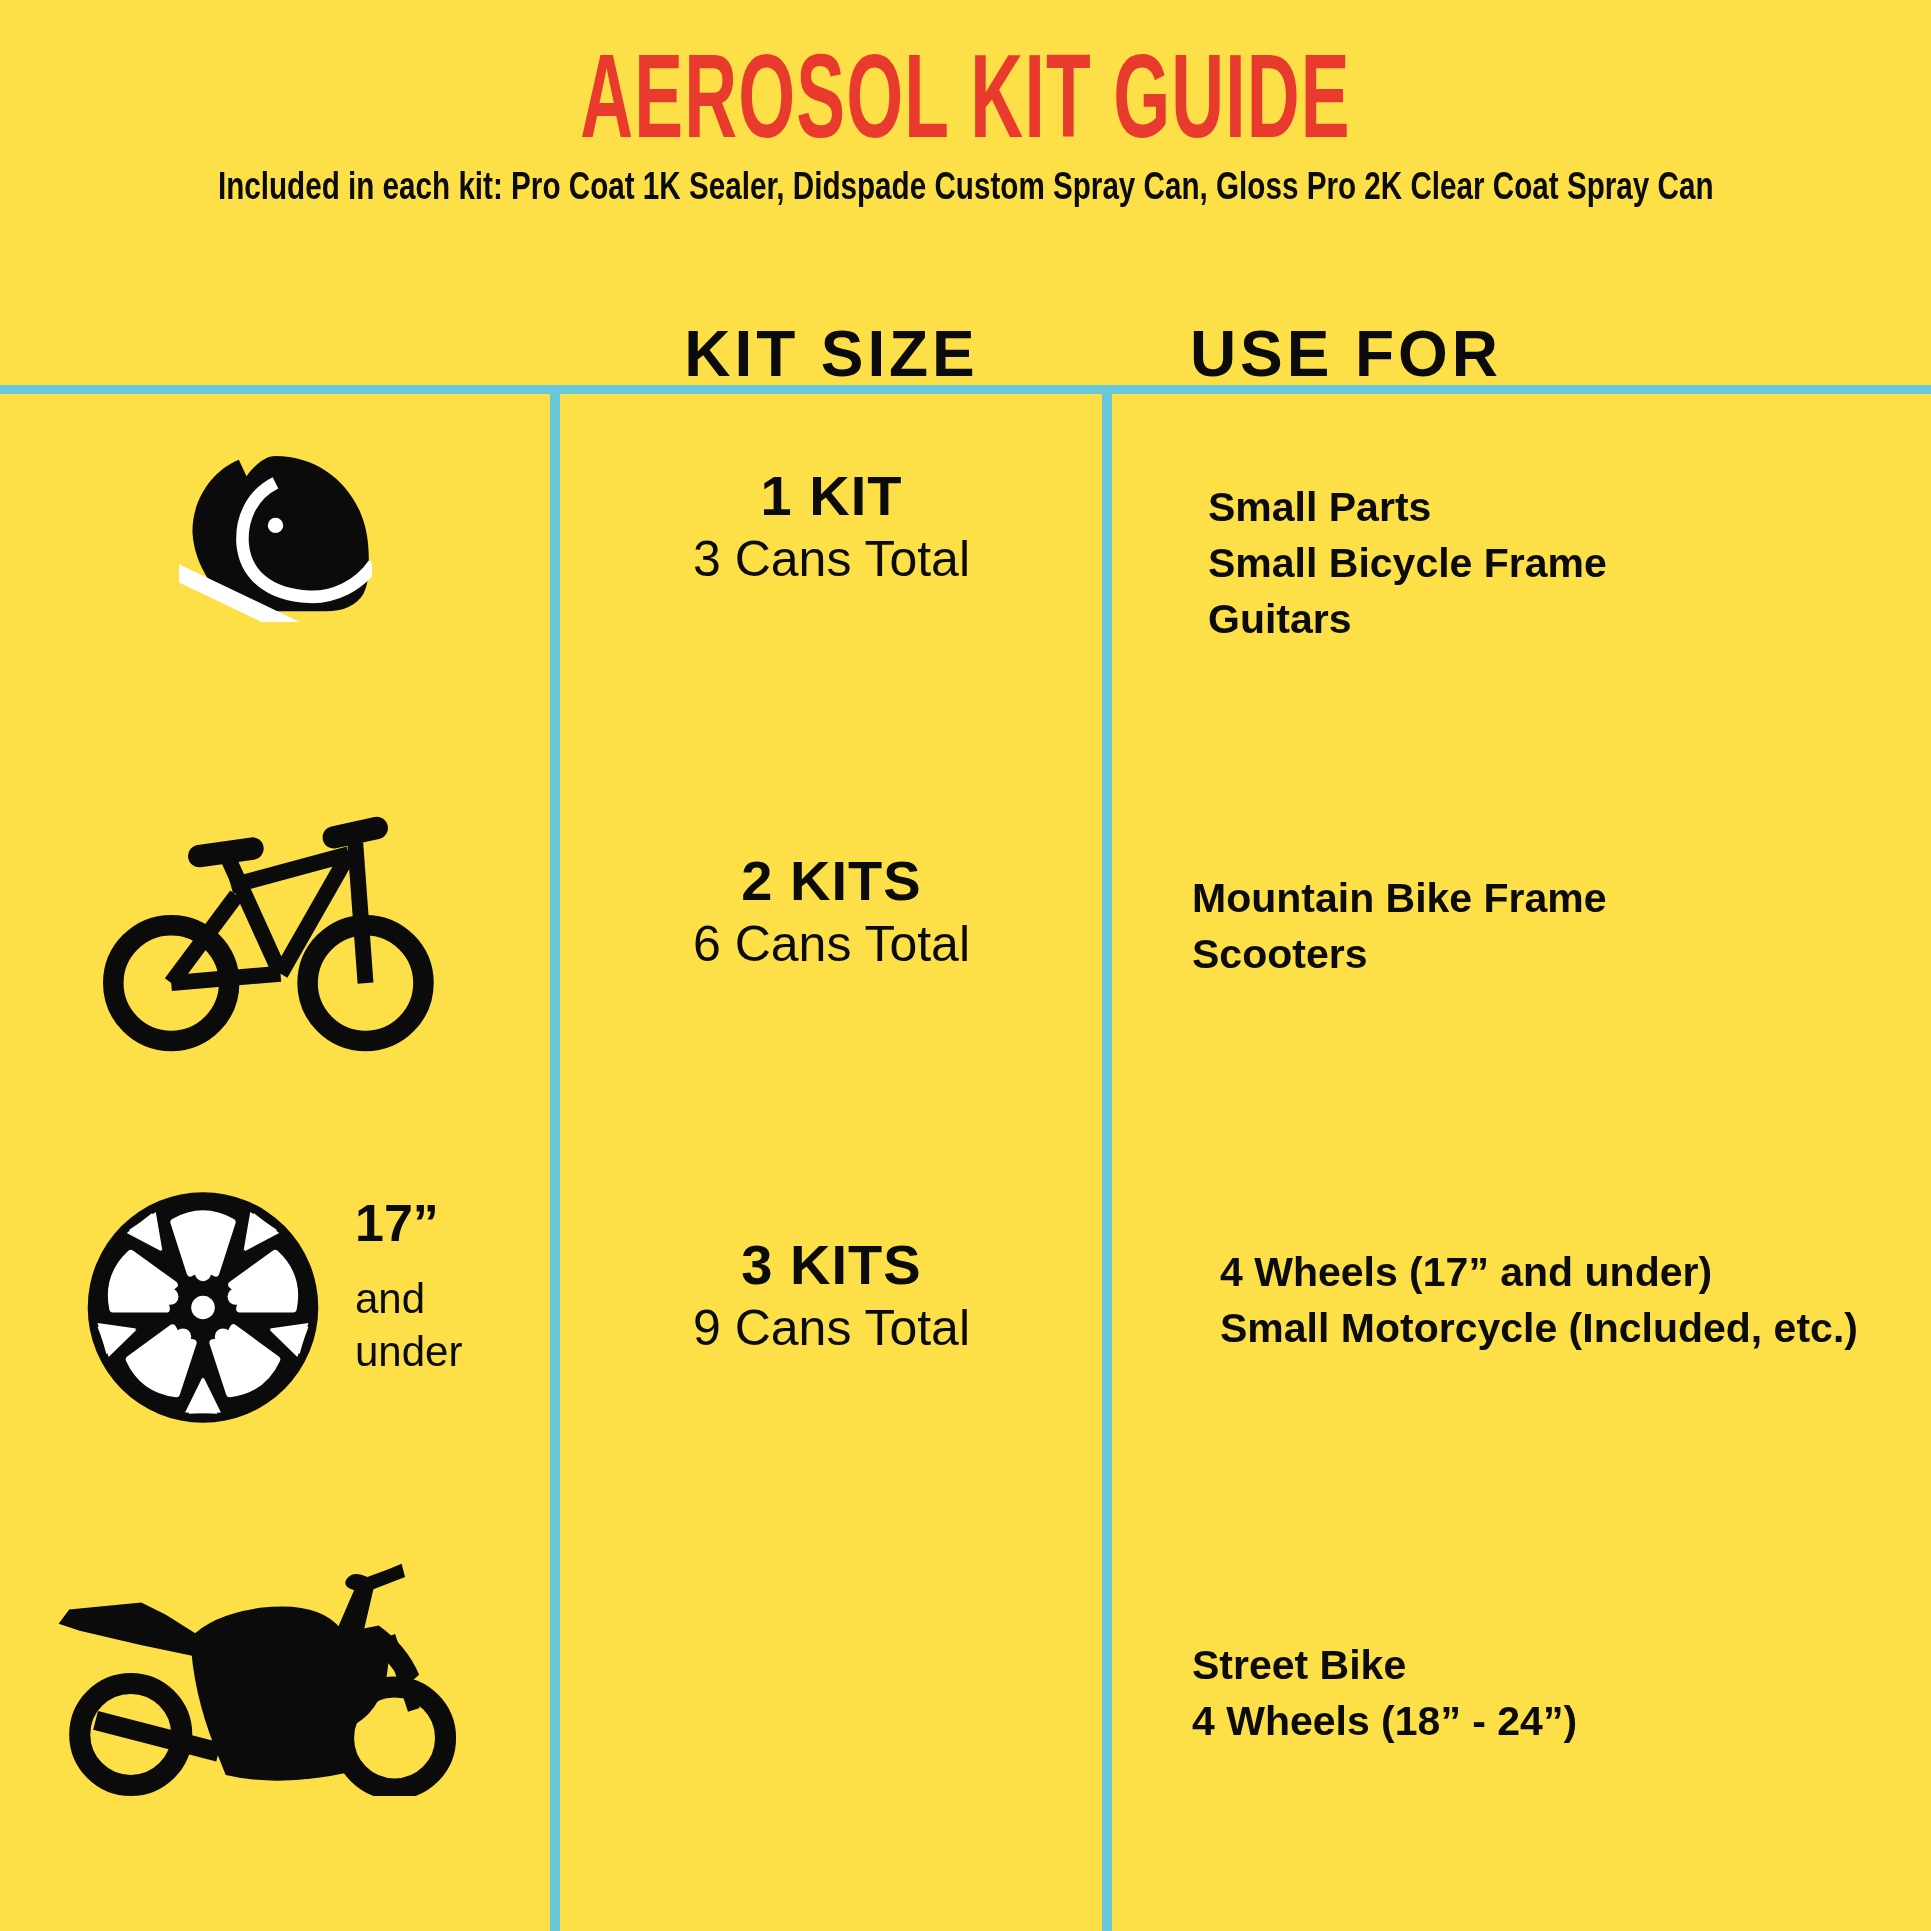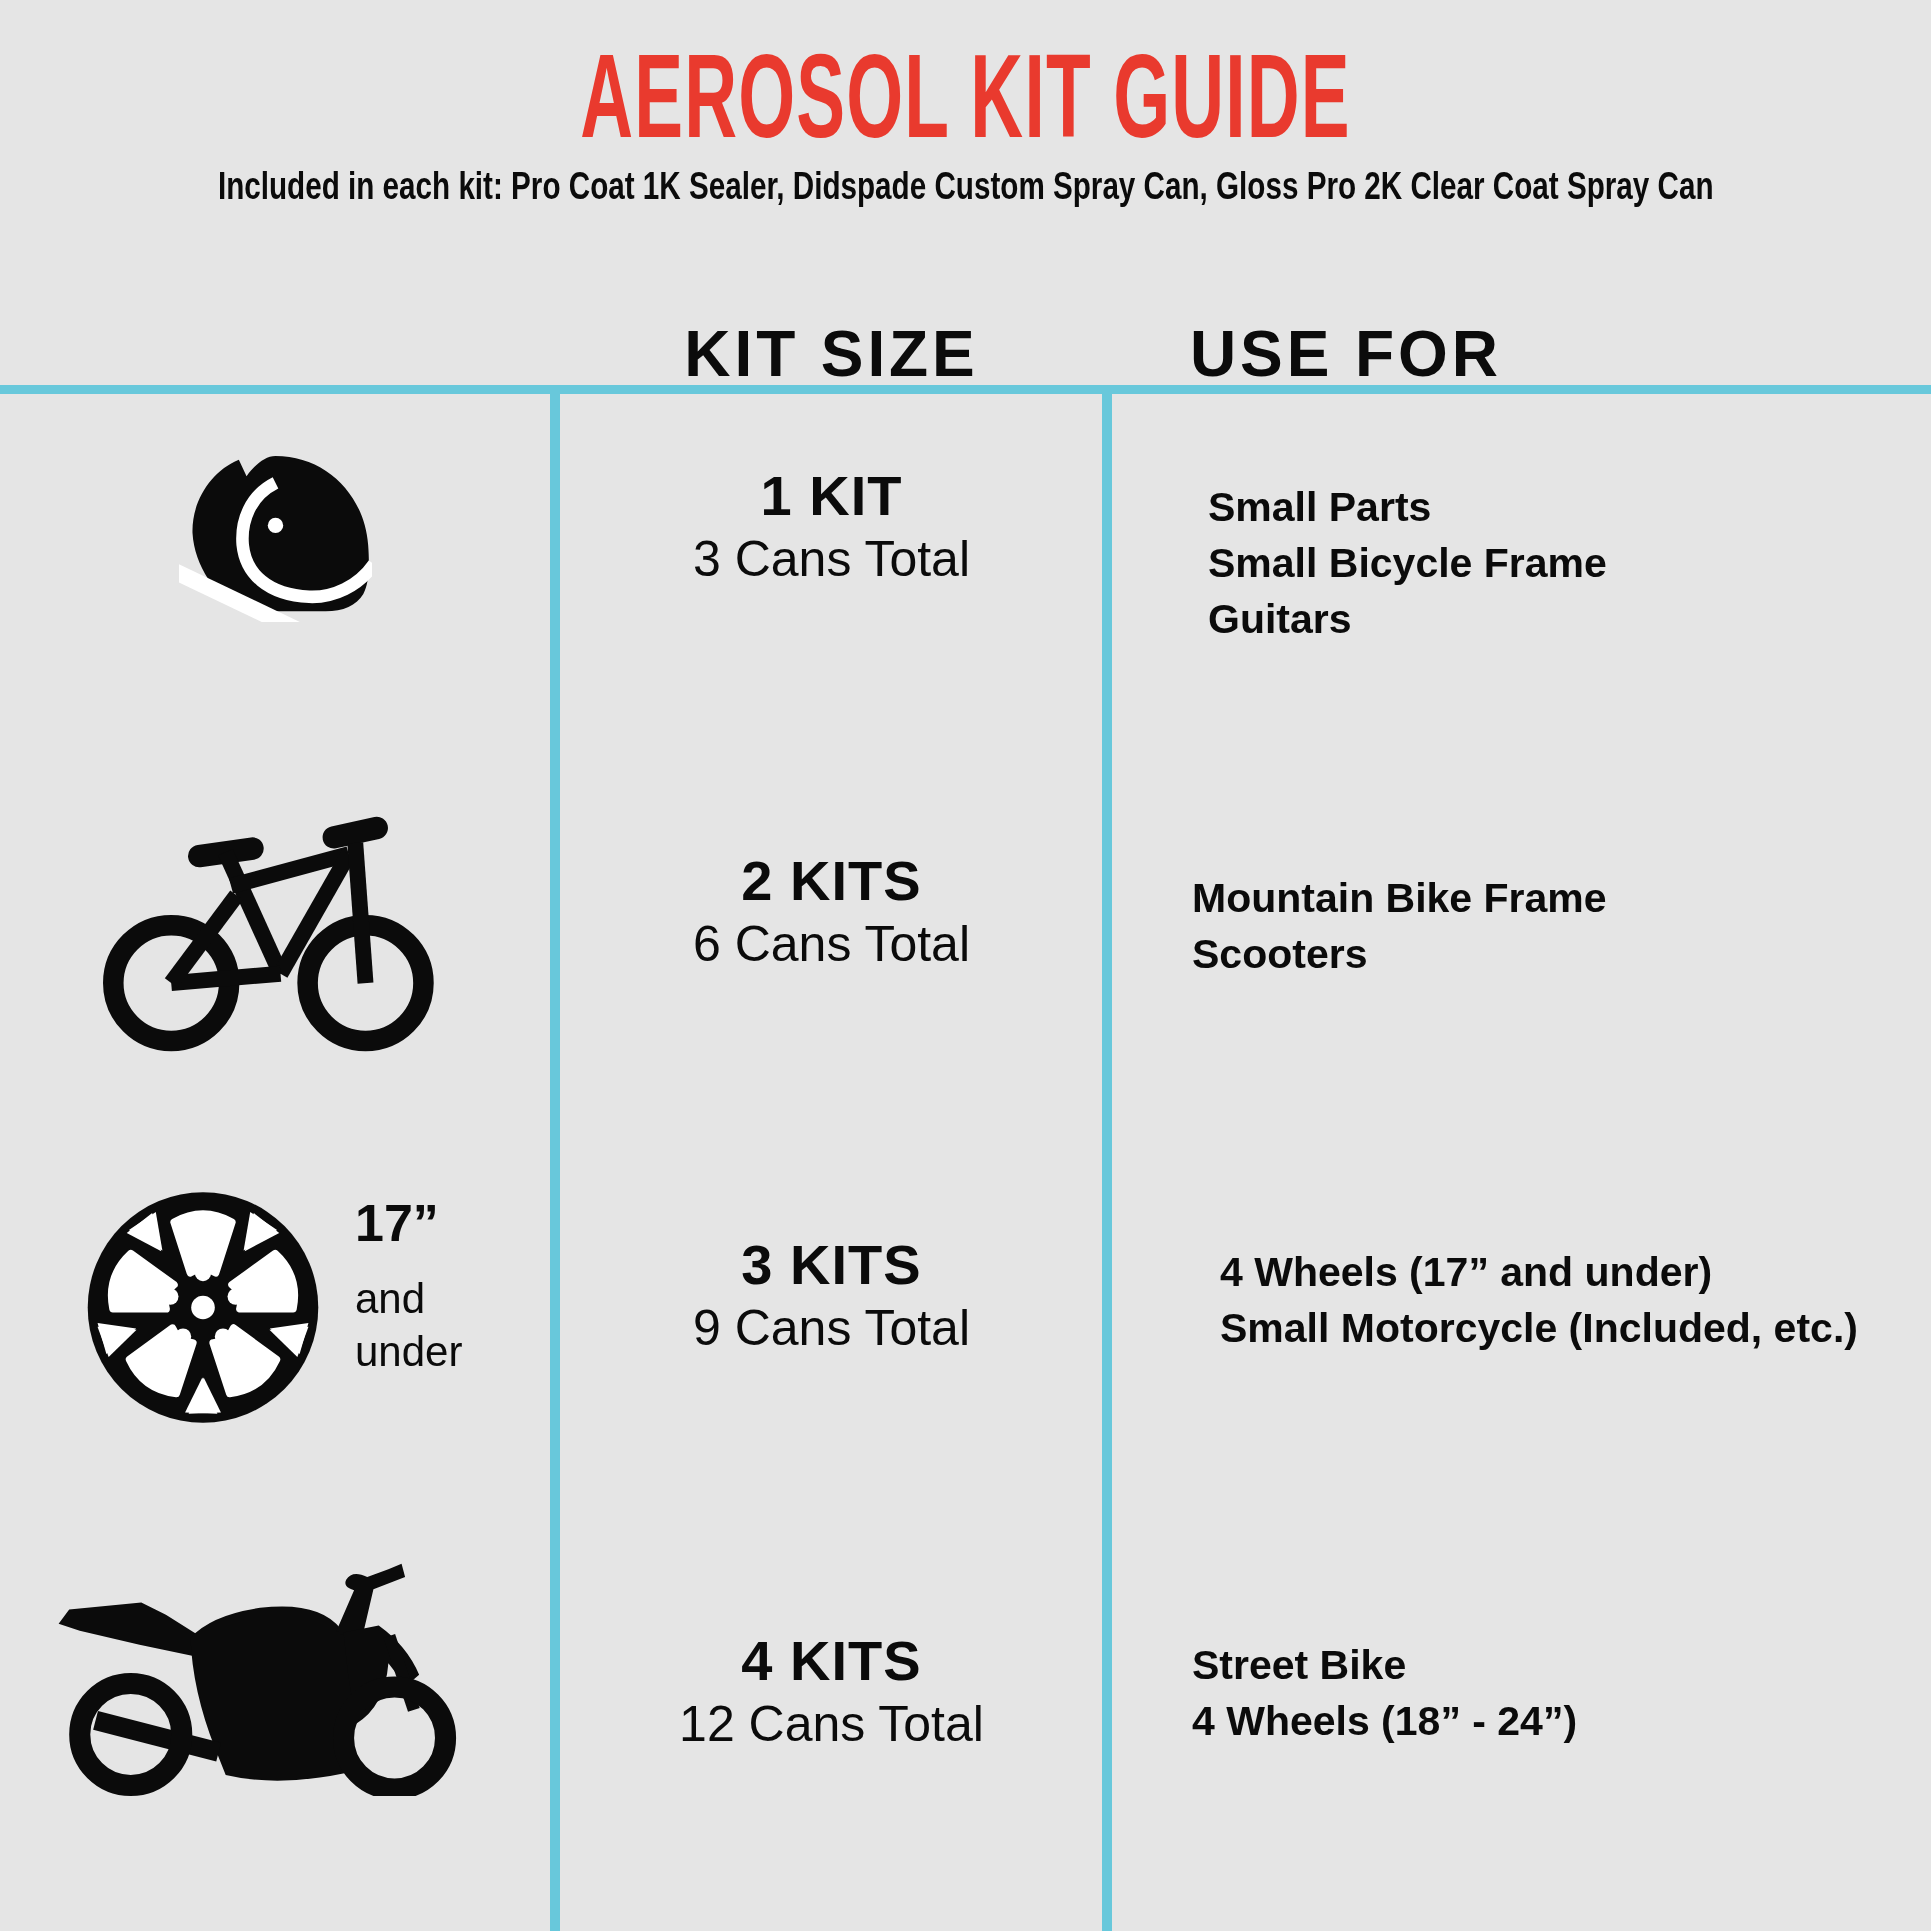--- a/index.html
+++ b/index.html
@@ -1,17 +1,17 @@
 <!DOCTYPE html>
 <html><head>
 <meta charset="utf-8">
 <style>
   html,body{margin:0;padding:0;background:#ffffff;}
   .canvas{
-    position:relative;width:1931px;height:1931px;background:#e5e5e5;overflow:hidden;
+    position:relative;width:1931px;height:1931px;background:#fde047;overflow:hidden;
     font-family:"Liberation Sans",sans-serif;color:#0b0b0b;
   }
   .abs{position:absolute;}
   
   .title-wrap{left:0;top:37px;width:1931px;display:flex;justify-content:center;}
   .title{
     font-size:118px;font-weight:bold;letter-spacing:1.9px;white-space:nowrap;
     transform:scaleX(0.62);transform-origin:center;line-height:1.0;
   }
   
@@ -154,23 +154,19 @@
         <path d="M330,104 L370,96 Q402,119 416,152 L401,165 L381,139 Q377,188 344,208 L335,150 Z"></path>
       </g>
       <g stroke="#0b0b0b" fill="none">
         <path stroke-width="14" d="M382,108 L410,192"></path>
         <path stroke-width="22" d="M48,204 L188,240"></path>
         <circle cx="88" cy="220" r="58" stroke-width="24"></circle>
         <circle cx="388" cy="224" r="58" stroke-width="24"></circle>
       </g>
     </svg>
   </div>
-  <div class="abs kit-cell" style="top:1630px;">
-    <div class="kit-line1">4 KITS</div>
-    <div class="kit-line2">12 Cans Total</div>
-  </div>
   <div class="abs use-cell" style="top:1637px;">
     <div>Street Bike</div>
     <div>4 Wheels (18” - 24”)</div>
   </div>
 
 </div>
 
 
 </body></html>

